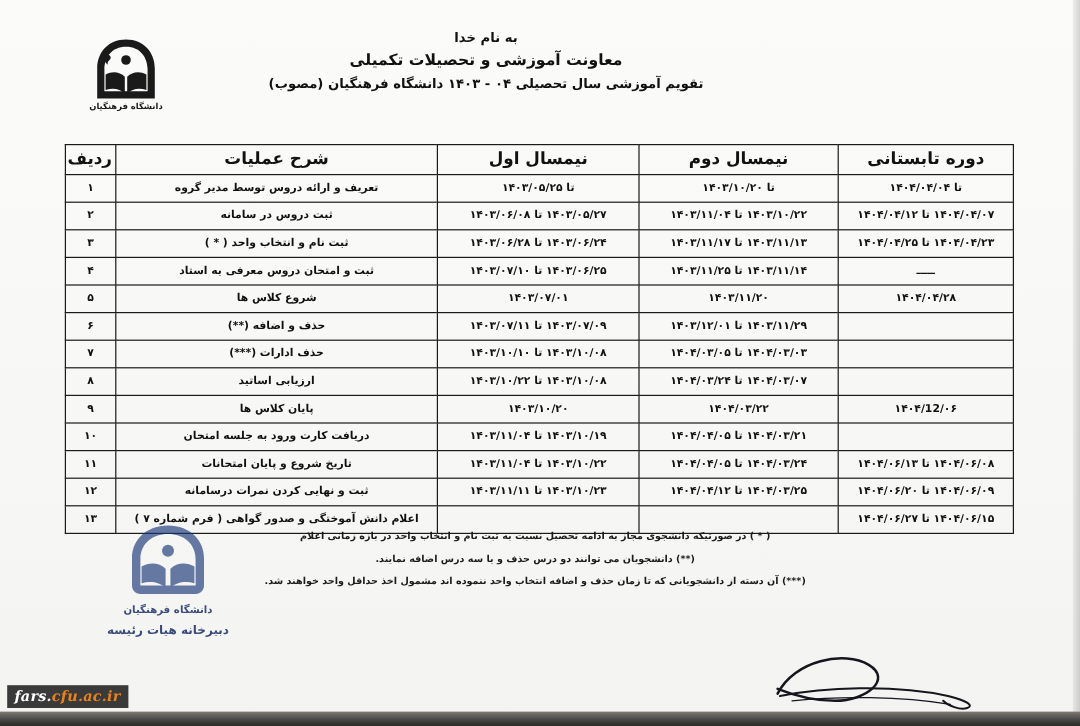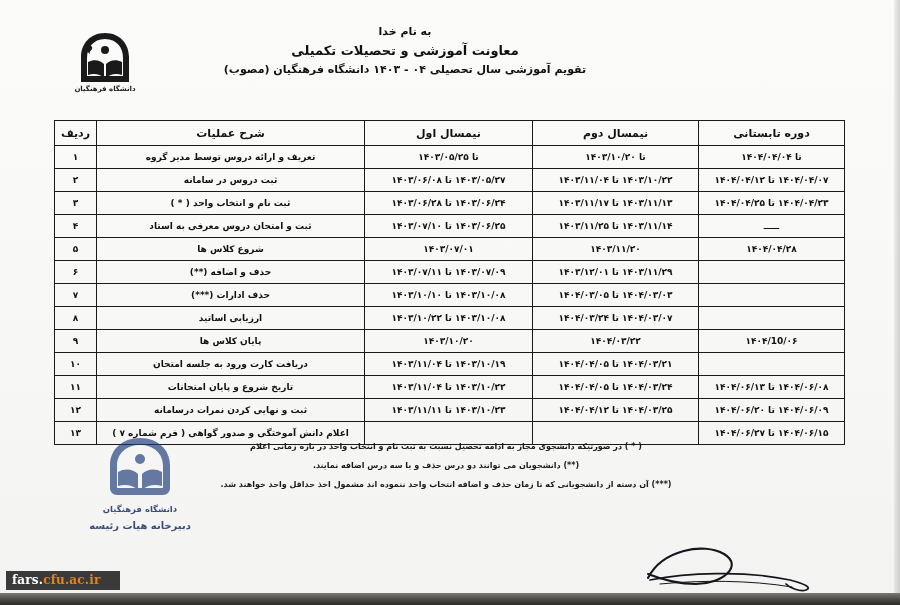--- a/index.html
+++ b/index.html
@@ -83,21 +83,21 @@
     height: 22px;
     padding: 0 3px;
     text-align: center;
     vertical-align: middle;
     font-size: 9px;
     font-weight: bold;
     color: #111;
     white-space: nowrap;
     overflow: hidden;
   }
-  table.cal th { height: 24px; font-size: 11px; }
+  table.cal th { height: 24px; font-size: 14px; }
   col.c-radif  { width: 42px; }
   col.c-desc   { width: 268px; }
   col.c-sem1   { width: 168px; }
   col.c-sem2   { width: 166px; }
   col.c-summer { width: 146px; }
   td.desc { font-size: 9px; }
   td.num  { font-size: 9.5px; }
 
   
   .notes {
@@ -150,23 +150,24 @@
     height: 56px;
     pointer-events: none;
   }
 
   
   .url-badge {
     position: absolute;
     left: 6px;
     bottom: 15px;
     background: #3a3a3a;
-    padding: 2px 19px 3px 6px;
+    padding: 2px 6px 3px 6px;
     direction: ltr;
     font-family: "DejaVu Serif", "Liberation Serif", serif;
+    font-style: italic;
     font-weight: bold;
     font-size: 12px;
     letter-spacing: 0.2px;
   }
   .url-badge .a { color: #ffffff; }
   .url-badge .b { color: #e8821a; }
 </style>
 </head>
 <body>
 
@@ -259,21 +260,21 @@
             <td class="num">۷</td>
           </tr>
           <tr>
             <td class="num"></td>
             <td class="num">۱۴۰۴/۰۳/۰۷ تا ۱۴۰۴/۰۳/۲۴</td>
             <td class="num">۱۴۰۳/۱۰/۰۸ تا ۱۴۰۳/۱۰/۲۲</td>
             <td class="desc">ارزیابی اساتید</td>
             <td class="num">۸</td>
           </tr>
           <tr>
-            <td class="num">۱۴۰۴/10/۰۶</td>
+            <td class="num">۱۴۰۴/12/۰۶</td>
             <td class="num">۱۴۰۴/۰۳/۲۲</td>
             <td class="num">۱۴۰۳/۱۰/۲۰</td>
             <td class="desc">پایان کلاس ها</td>
             <td class="num">۹</td>
           </tr>
           <tr>
             <td class="num"></td>
             <td class="num">۱۴۰۴/۰۳/۲۱ تا ۱۴۰۴/۰۴/۰۵</td>
             <td class="num">۱۴۰۳/۱۰/۱۹ تا ۱۴۰۳/۱۱/۰۴</td>
             <td class="desc">دریافت کارت ورود به جلسه امتحان</td>

